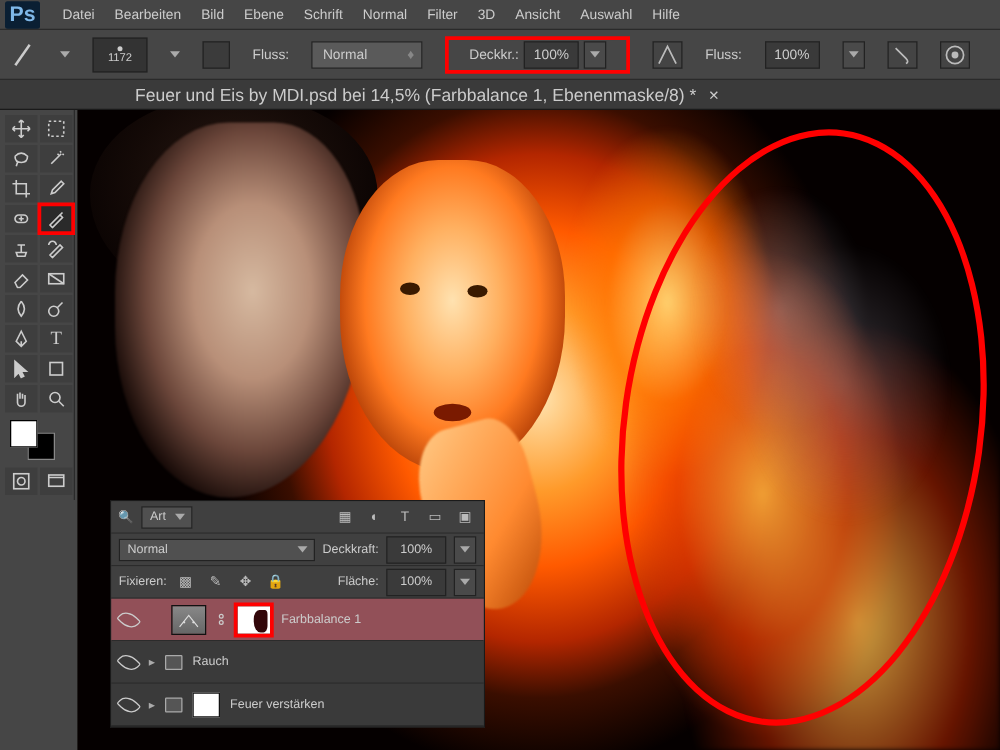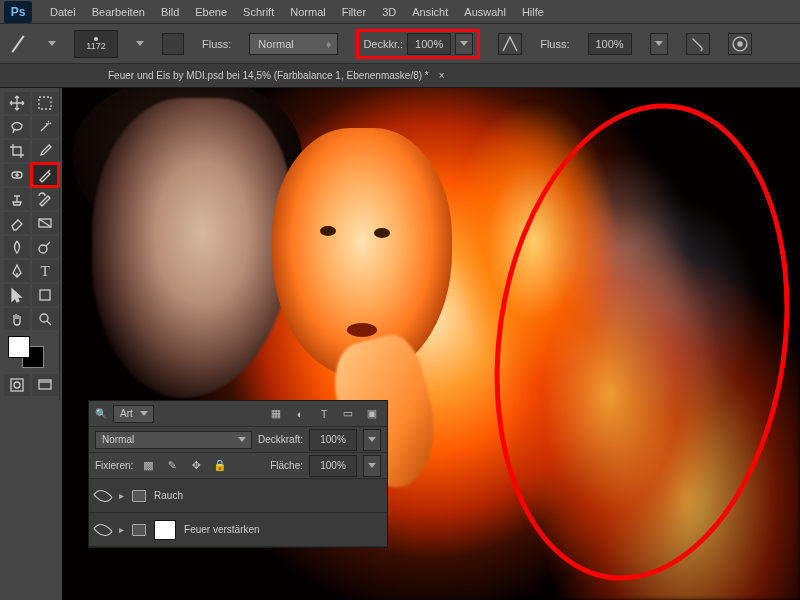--- a/index.html
+++ b/index.html
@@ -1,40 +1,40 @@
 <!DOCTYPE html>
 <html><head>
 <meta charset="utf-8">
 <style>
 * { margin:0; padding:0; box-sizing:border-box; font-family:"Segoe UI",Tahoma,sans-serif; user-select:none; }
 body { background:#464646; width:800px; height:600px; overflow:hidden; color:#ccc; font-size:11px; }
 
 
 .menubar { height:24px; background:#464646; display:flex; align-items:center; padding:0 4px; border-bottom:1px solid #2a2a2a; }
-.ps-logo { width:28px; height:22px; background:#0a1f33; color:#7fb8e8; font-weight:bold; font-size:12px; display:flex; align-items:center; justify-content:center; border-radius:2px; margin-right:10px; }
+.ps-logo { width:28px; height:22px; background:#0a1f33; color:#7fb8e8; font-weight:bold; font-size:17px; display:flex; align-items:center; justify-content:center; border-radius:2px; margin-right:10px; }
 .menubar .menu-item { padding:0 8px; cursor:pointer; }
 
 
 .optbar { height:40px; background:#464646; border-bottom:1px solid #2a2a2a; display:flex; align-items:center; padding:0 6px; gap:18px; }
 .brush-icn { width:24px; height:24px; position:relative; }
 .brush-icn::after { content:""; position:absolute; width:2px; height:20px; background:#ccc; left:11px; top:2px; transform:rotate(35deg); }
 .preset { width:44px; height:28px; background:#333; border:1px solid #222; display:flex; flex-direction:column; align-items:center; justify-content:center; font-size:9px; }
 .preset .dot { width:4px;height:4px;background:#ccc;border-radius:50%; }
 .tri { width:0;height:0;border-left:4px solid transparent;border-right:4px solid transparent;border-top:5px solid #aaa; display:inline-block; }
 .clip { width:22px;height:22px;background:#3b3b3b;border:1px solid #222;position:relative; }
 .optlabel { }
 .combo { background:#5a5a5a; border:1px solid #222; height:22px; display:flex; align-items:center; padding:0 6px 0 8px; gap:32px; }
 .nbox { background:#3a3a3a; border:1px solid #222; height:22px; width:44px; display:flex; align-items:center; justify-content:center;text-align:right; }
 .sb { width:18px;height:22px;background:#4a4a4a;border:1px solid #222;display:flex;align-items:center;justify-content:center; }
 .sqbtn { width:24px;height:22px;background:#444;border:1px solid #222;display:flex;align-items:center;justify-content:center; }
 .red-box { border:3px solid #ff0000; }
 .op-group { display:flex; align-items:center; height:30px; }
 
 
-.doctabs { height:24px; background:#3a3a3a; display:flex; align-items:center; padding:0 10px 0 100px; border-bottom:1px solid #1a1a1a; font-size:10px; }
+.doctabs { height:24px; background:#3a3a3a; display:flex; align-items:center; padding:0 10px 0 100px; border-bottom:1px solid #1a1a1a; font-size:14px; }
 .doctab { display:flex; align-items:center; gap:10px; padding:0 8px; height:24px; }
 
 
 .workspace { position:relative; height:calc(600px - 88px); }
 .tools { position:absolute; left:0; top:0; width:60px; background:#464646; border-right:1px solid #2a2a2a; padding:4px; display:grid; grid-template-columns:26px 26px; gap:2px; }
 .tool { width:26px; height:22px; background:#3e3e3e; display:flex; align-items:center; justify-content:center; color:#ccc; font-size:14px; position:relative; }
 .tool.sel { background:#2a2a2a; }
 .tool svg { width:16px;height:16px;stroke:#ccc;fill:none;stroke-width:1.3; }
 .swatches { grid-column:1/3; position:relative; height:40px; }
 .sw-a { position:absolute; width:22px;height:22px;background:#fff;border:1px solid #000;left:4px;top:4px; }
@@ -121,21 +121,21 @@
     <div class="dot"></div>
     <span>1172</span>
   </div>
   <span class="tri"></span>
   <div class="clip"></div>
   <span class="optlabel">Fluss:</span>
   <div class="combo">
     <span>Normal</span>
     <span style="color:#888">♦</span>
   </div>
-  <div class="op-group red-box" style="padding:0 4px;gap:4px;">
+  <div class="op-group red-box" style="padding:0 16px;gap:4px;">
     <span class="optlabel">Deckkr.:</span>
     <div class="nbox">100%</div>
     <div class="sb">
         <span class="tri"></span>
       </div>
   </div>
   <div class="sqbtn">
     <svg viewBox="0 0 16 16">
         <path d="M3 13 L8 3 L13 13" stroke="#bbb" fill="none"></path>
       </svg>
@@ -335,20 +335,37 @@
       <span class="mbtn">✥</span>
       <span class="mbtn">🔒</span>
       <div style="flex:1"></div>
       <span>Fläche:</span>
       <div class="nbox" style="width:48px">100%</div>
       <div class="sb">
           <span class="tri"></span>
         </div>
     </div>
 
+    <div class="layer active">
+      <div class="eye"></div>
+      <div style="width:10px"></div>
+      <div class="thumb" style="background:linear-gradient(#888,#666)">
+        <svg viewBox="0 0 28 24" style="width:100%;height:100%">
+            <path d="M6 18 L14 8 L22 18" stroke="#ddd" fill="none"></path>
+            <circle cx="10" cy="14" r="1" fill="#ddd"></circle>
+            <circle cx="18" cy="14" r="1" fill="#ddd"></circle>
+          </svg>
+      </div>
+      <div class="chain">
+          <span></span>
+          <span></span>
+        </div>
+      <div class="mask-th redhl"></div>
+      <span>Farbbalance 1</span>
+    </div>
 
     <div class="layer" style="background:#3a3a3a">
       <div class="eye"></div>
       <span style="color:#aaa">▸</span>
       <div class="fold"></div>
       <span>Rauch</span>
     </div>
 
     <div class="layer" style="background:#3a3a3a">
       <div class="eye"></div>

